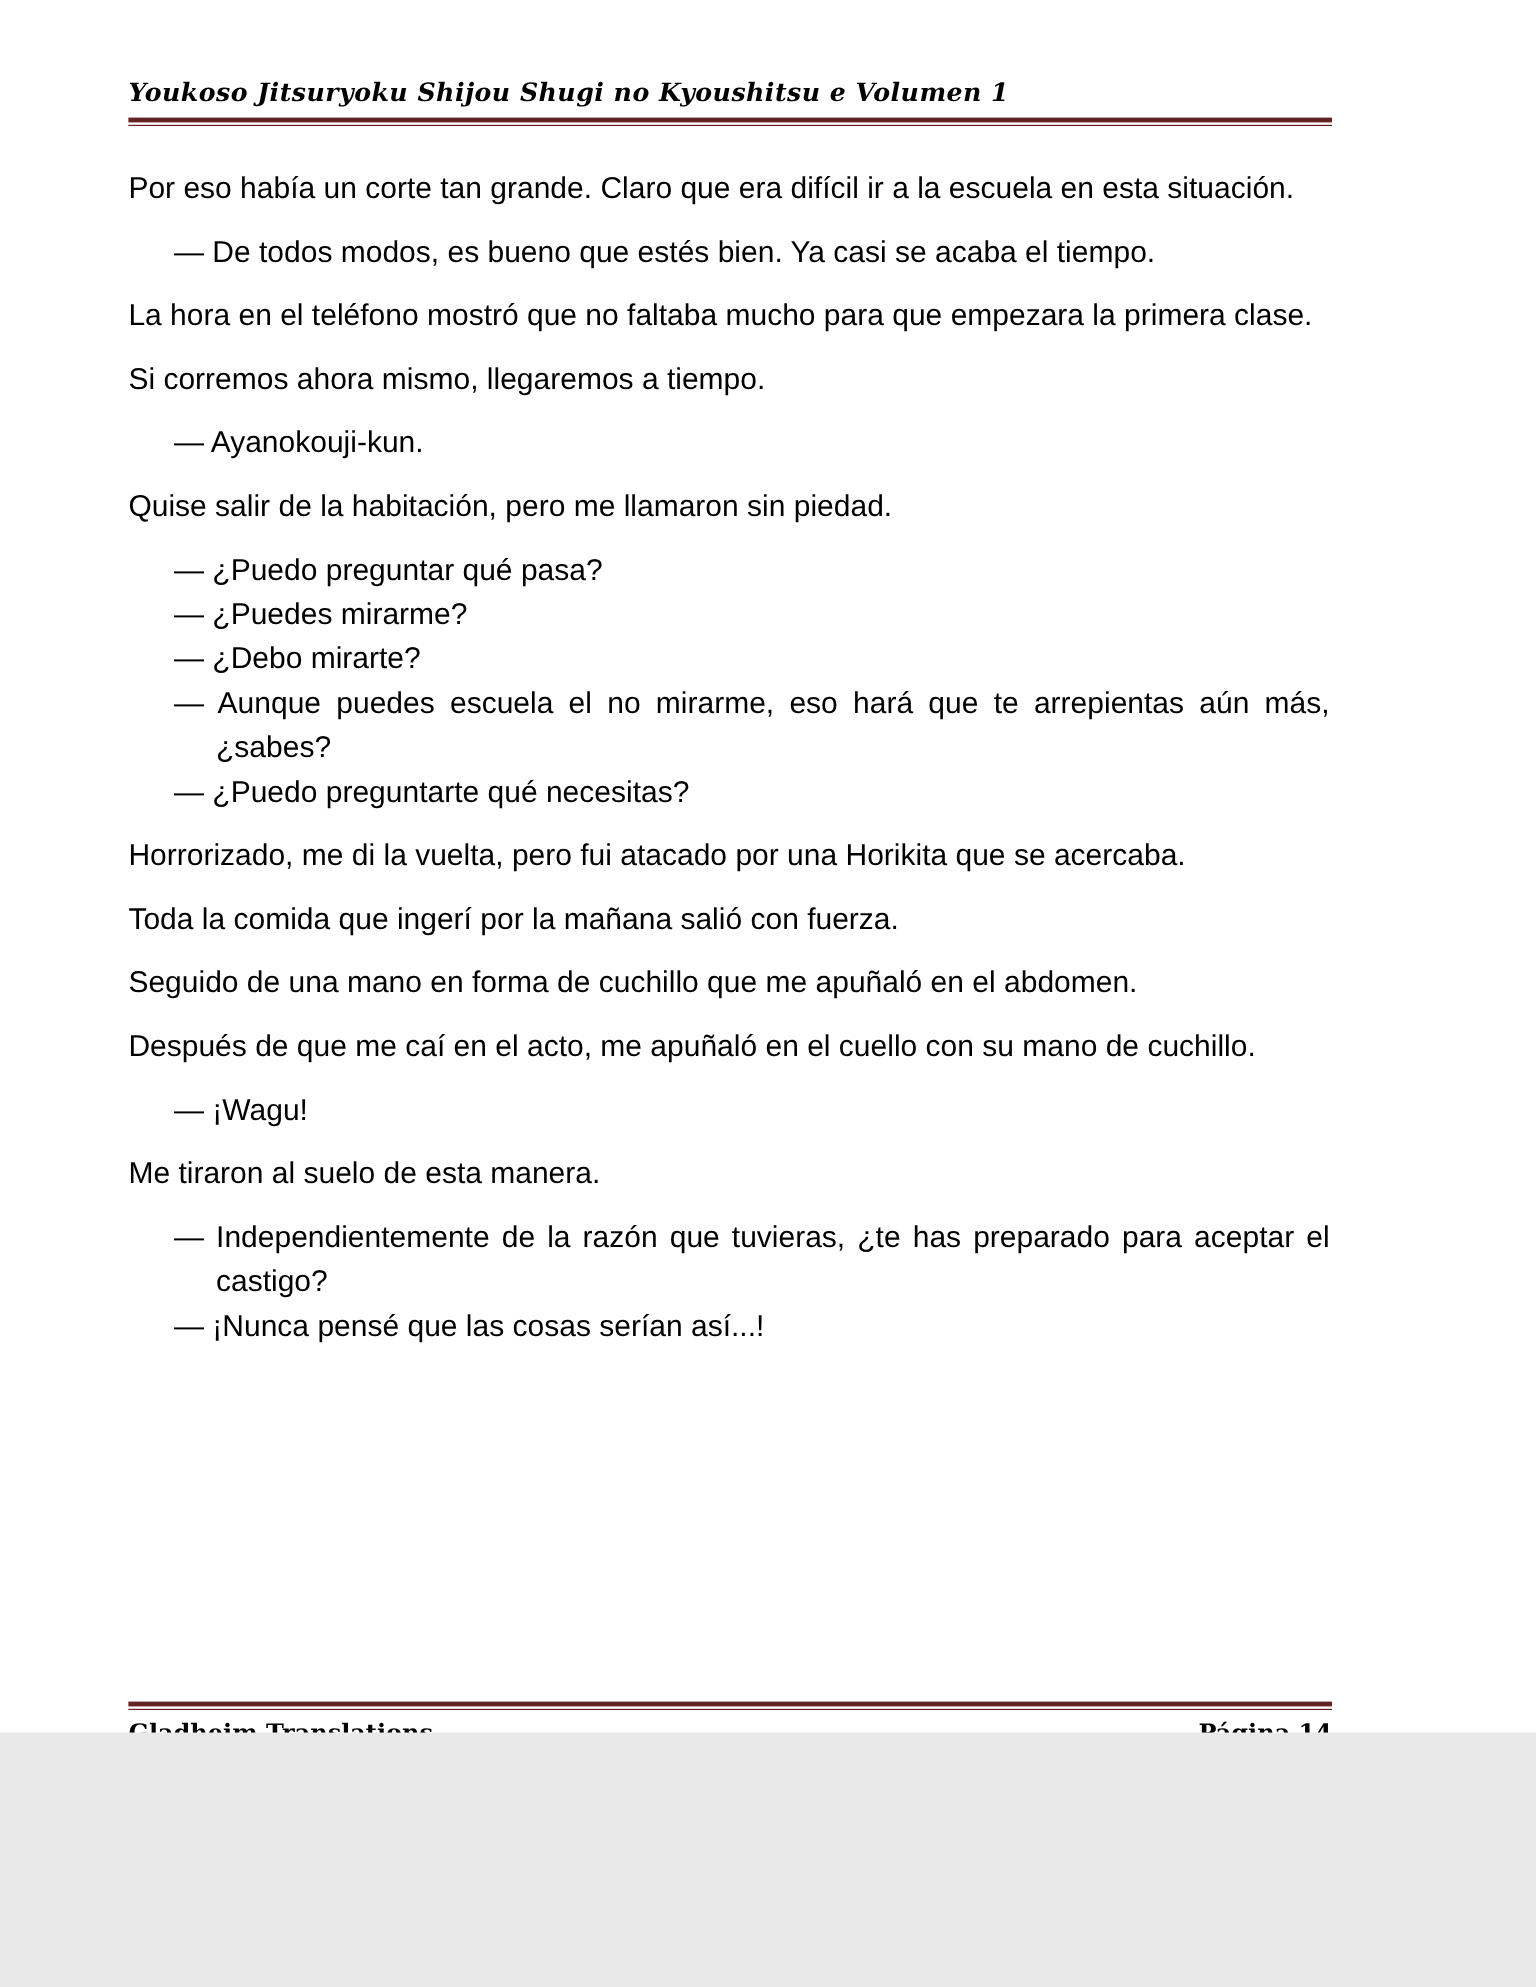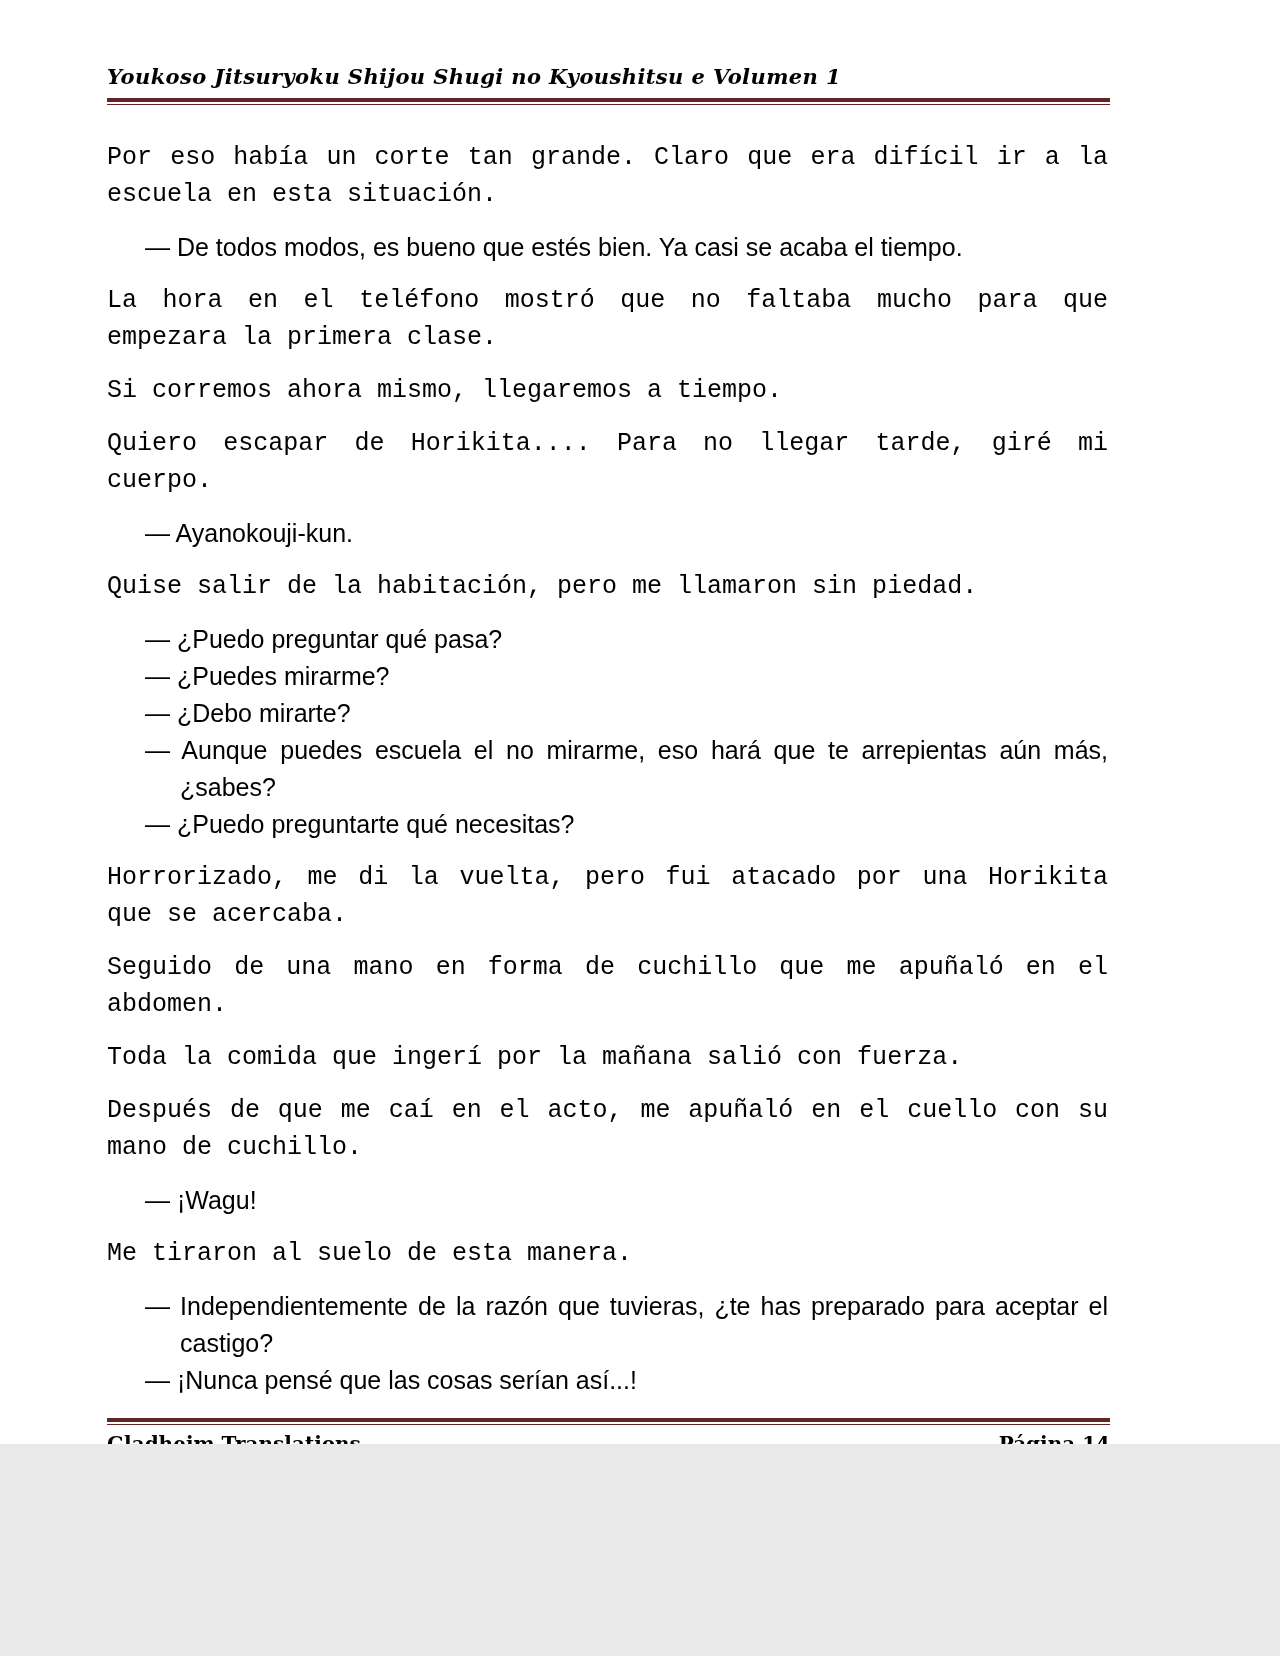--- a/index.html
+++ b/index.html
@@ -27,21 +27,21 @@
   .rule-thick { height:4px; background:var(--accent,#632423); }
   .rule-thin  { height:1px; background:var(--accent,#632423); margin-top:2px; }
 
   .content {
     padding:34px 172px 0 107px;
     font-size:25px;
     line-height:37px;
     text-align:justify;
     color:#000000;
   }
-  .para { margin:0 0 16px 0;font-family:Liberation Mono, monospace; }
+  .para { margin:0 0 16px 0; }
   .dialogue-group { margin:0 0 16px 0; }
   .dialogue-line {
     padding-left:73px;
     text-indent:-35px;
     text-align:justify;
   }
 
   .footer {
     position:absolute;
     left:107px;
@@ -71,35 +71,34 @@
     </div>
   </header>
 
   <main class="content">
       <p class="para">Por eso había un corte tan grande. Claro que era difícil ir a la escuela en esta situación.</p>
       <div class="dialogue-group">
         <p class="dialogue-line">— De todos modos, es bueno que estés bien. Ya casi se acaba el tiempo.</p>
       </div>
       <p class="para">La hora en el teléfono mostró que no faltaba mucho para que empezara la primera clase.</p>
       <p class="para">Si corremos ahora mismo, llegaremos a tiempo.</p>
-      <p class="para">Quiero escapar de Horikita.... Para no llegar tarde, giré mi cuerpo.</p>
       <div class="dialogue-group">
         <p class="dialogue-line">— Ayanokouji-kun.</p>
       </div>
       <p class="para">Quise salir de la habitación, pero me llamaron sin piedad.</p>
       <div class="dialogue-group">
         <p class="dialogue-line">— ¿Puedo preguntar qué pasa?</p>
         <p class="dialogue-line">— ¿Puedes mirarme?</p>
         <p class="dialogue-line">— ¿Debo mirarte?</p>
         <p class="dialogue-line">— Aunque puedes escuela el no mirarme, eso hará que te arrepientas aún más, ¿sabes?</p>
         <p class="dialogue-line">— ¿Puedo preguntarte qué necesitas?</p>
       </div>
       <p class="para">Horrorizado, me di la vuelta, pero fui atacado por una Horikita que se acercaba.</p>
+      <p class="para">Toda la comida que ingerí por la mañana salió con fuerza.</p>
       <p class="para">Seguido de una mano en forma de cuchillo que me apuñaló en el abdomen.</p>
-      <p class="para">Toda la comida que ingerí por la mañana salió con fuerza.</p>
       <p class="para">Después de que me caí en el acto, me apuñaló en el cuello con su mano de cuchillo.</p>
       <div class="dialogue-group">
         <p class="dialogue-line">— ¡Wagu!</p>
       </div>
       <p class="para">Me tiraron al suelo de esta manera.</p>
       <div class="dialogue-group">
         <p class="dialogue-line">— Independientemente de la razón que tuvieras, ¿te has preparado para aceptar el castigo?</p>
         <p class="dialogue-line">— ¡Nunca pensé que las cosas serían así...!</p>
       </div>
     </main>

